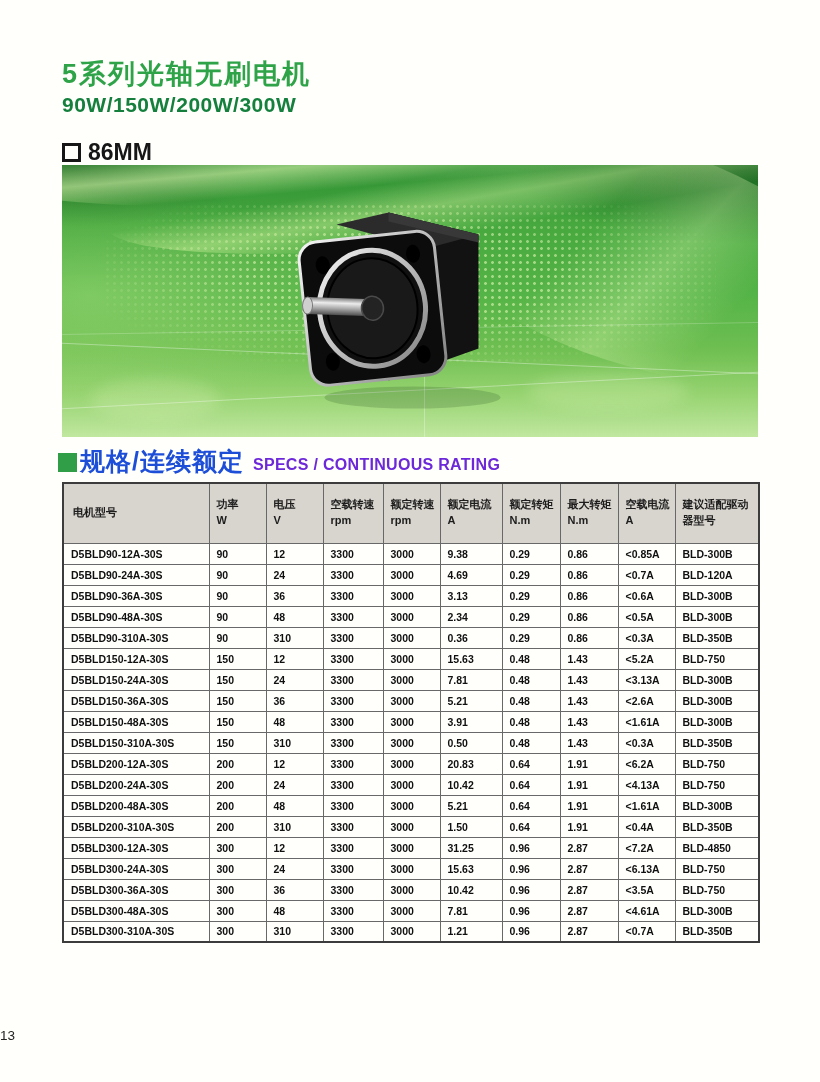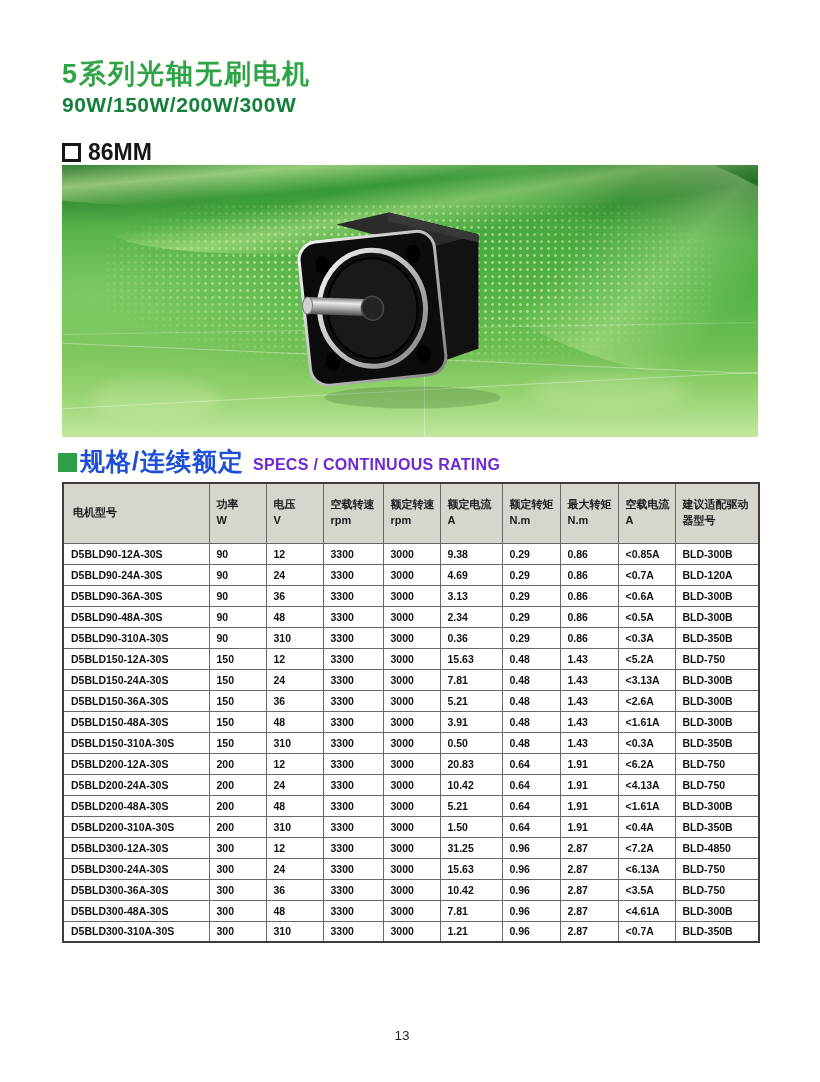--- a/index.html
+++ b/index.html
@@ -162,21 +162,20 @@
     font-weight: 600;
     color: #101010;
     padding: 0 2px 0 7px;
     vertical-align: middle;
   }
 
   
   .page-number {
     position: absolute;
     left: 0; right: 16px; top: 1028px;
-    text-align: center;
     font-size: 13.5px;
     color: #222;
   }
 </style>
 </head>
 <body>
 
 <div class="page">
 
   <div class="title-block">

